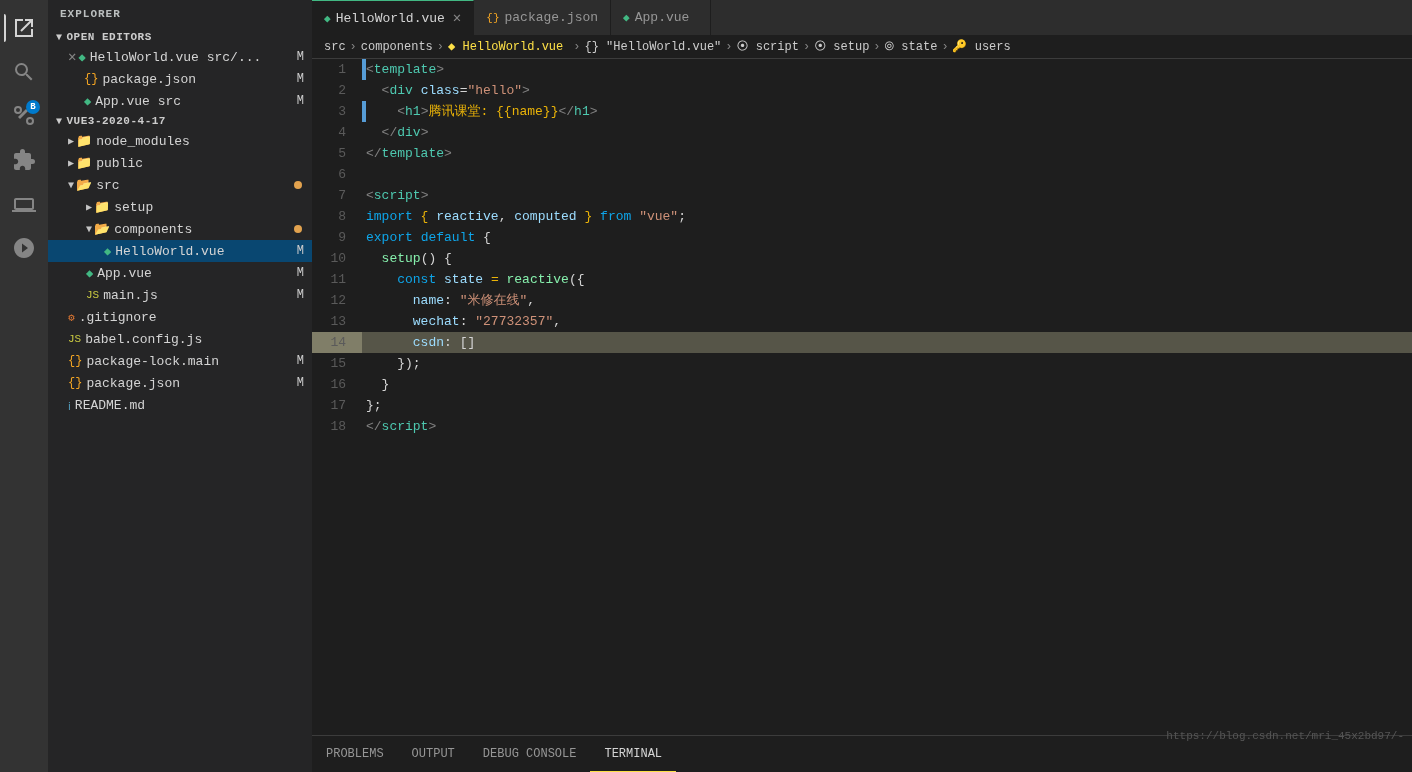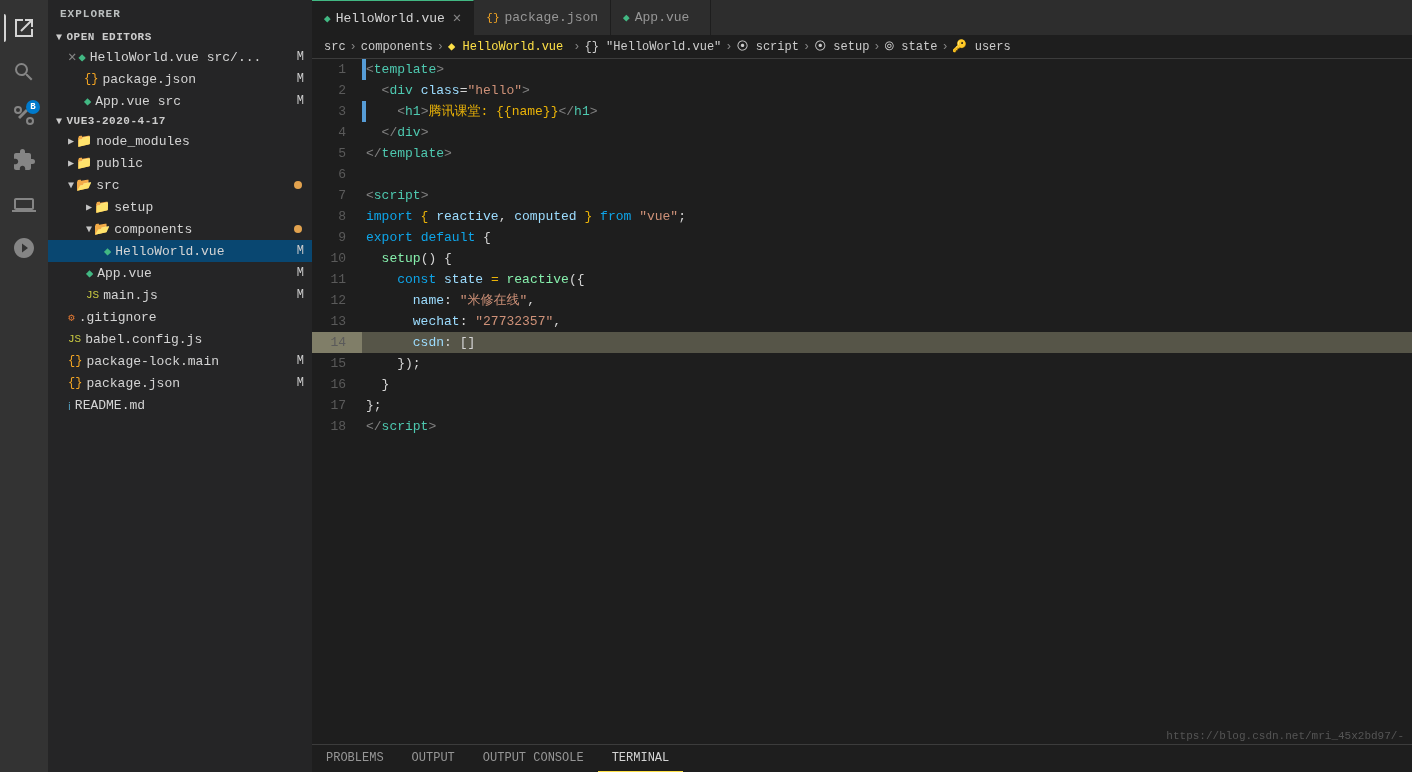--- a/index.html
+++ b/index.html
@@ -221,21 +221,21 @@
     .op { color: #eab308; }
     .var-blue { color: #9cdcfe; }
     .pun { color: #d4d4d4; }
     .tag-bracket { color: #808080; }
 
     
     .bottom-tabs {
       display: flex;
       background: #1e1e1e;
       border-top: 1px solid #3c3c3c;
-      height: 28px;
+      height: 37px;
       align-items: center;
       flex-shrink: 0;
     }
     .bottom-tab {
       padding: 0 14px;
       height: 100%;
       display: flex;
       align-items: center;
       font-size: 12px;
       color: #969696;
@@ -557,21 +557,21 @@
   </div>
 
   <div class="bottom-tabs">
     <div class="bottom-tab">
       <span>PROBLEMS</span>
     </div>
     <div class="bottom-tab">
       <span>OUTPUT</span>
     </div>
     <div class="bottom-tab">
-      <span>OUTPUT CONSOLE</span>
+      <span>DEBUG CONSOLE</span>
     </div>
     <div class="bottom-tab active">
       <span>TERMINAL</span>
     </div>
   </div>
 </div>
 
 <div class="watermark">https://blog.csdn.net/mri_45x2bd97/-</div>
 
 </body></html>

